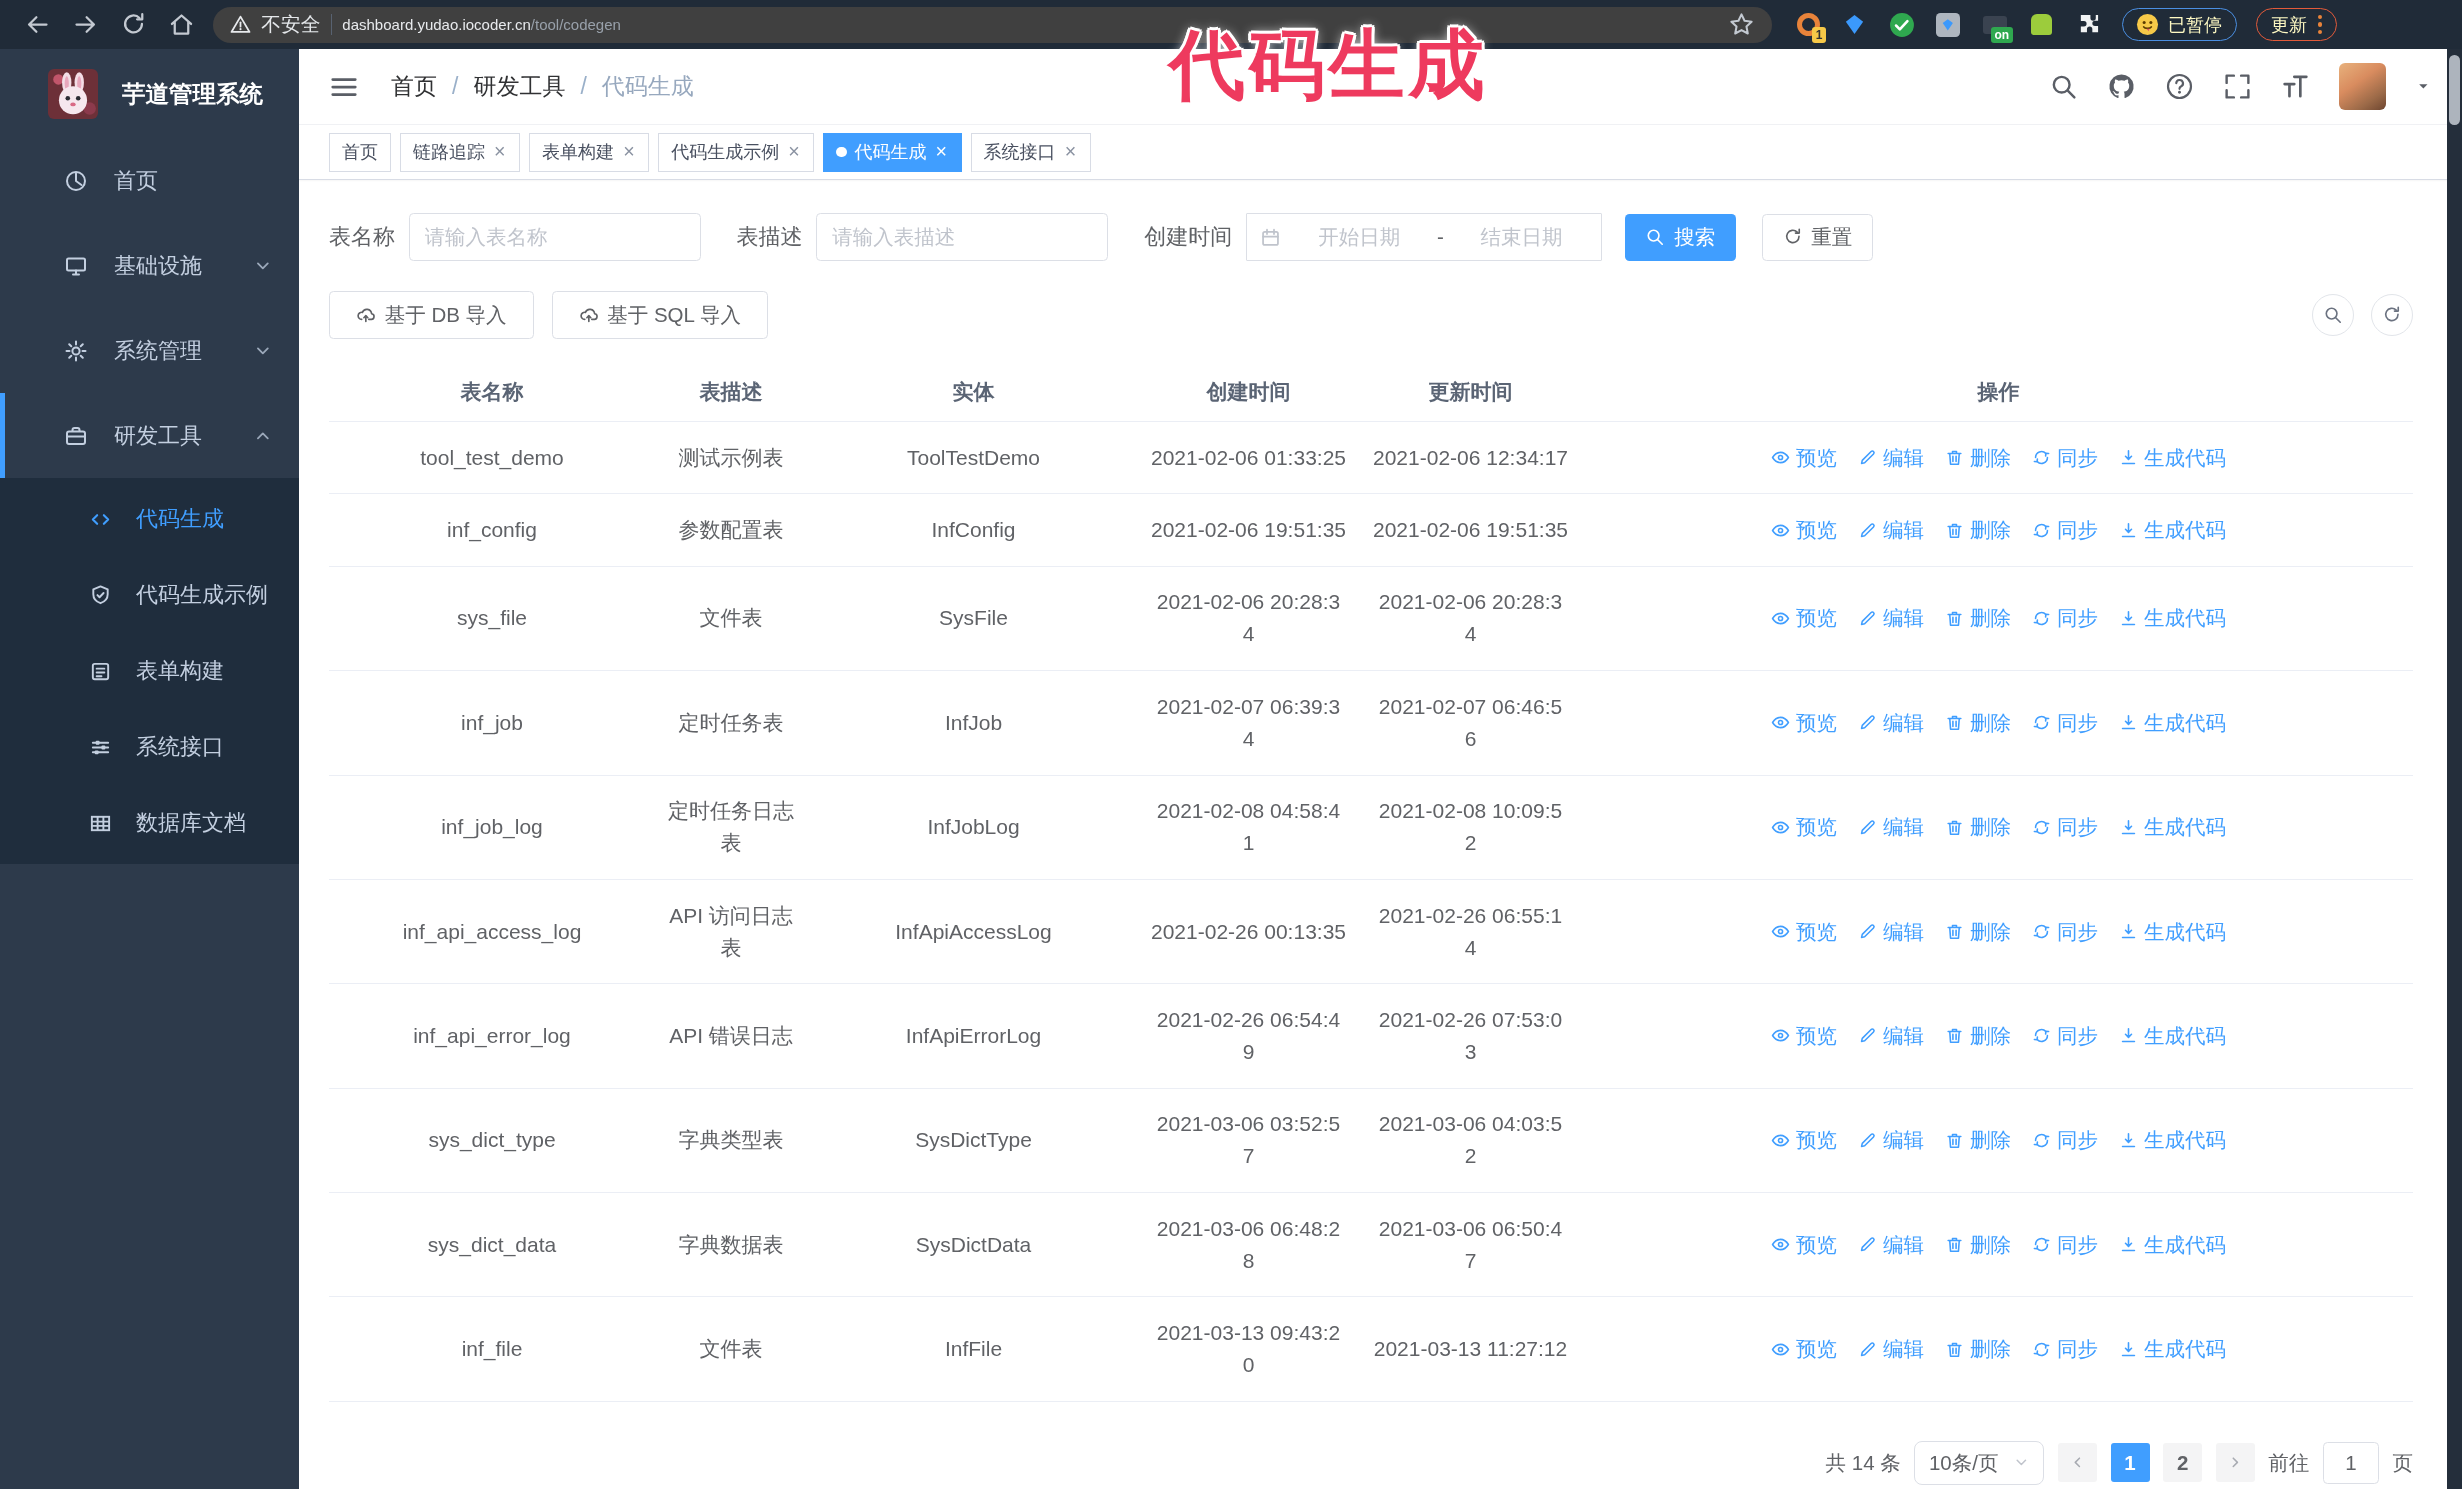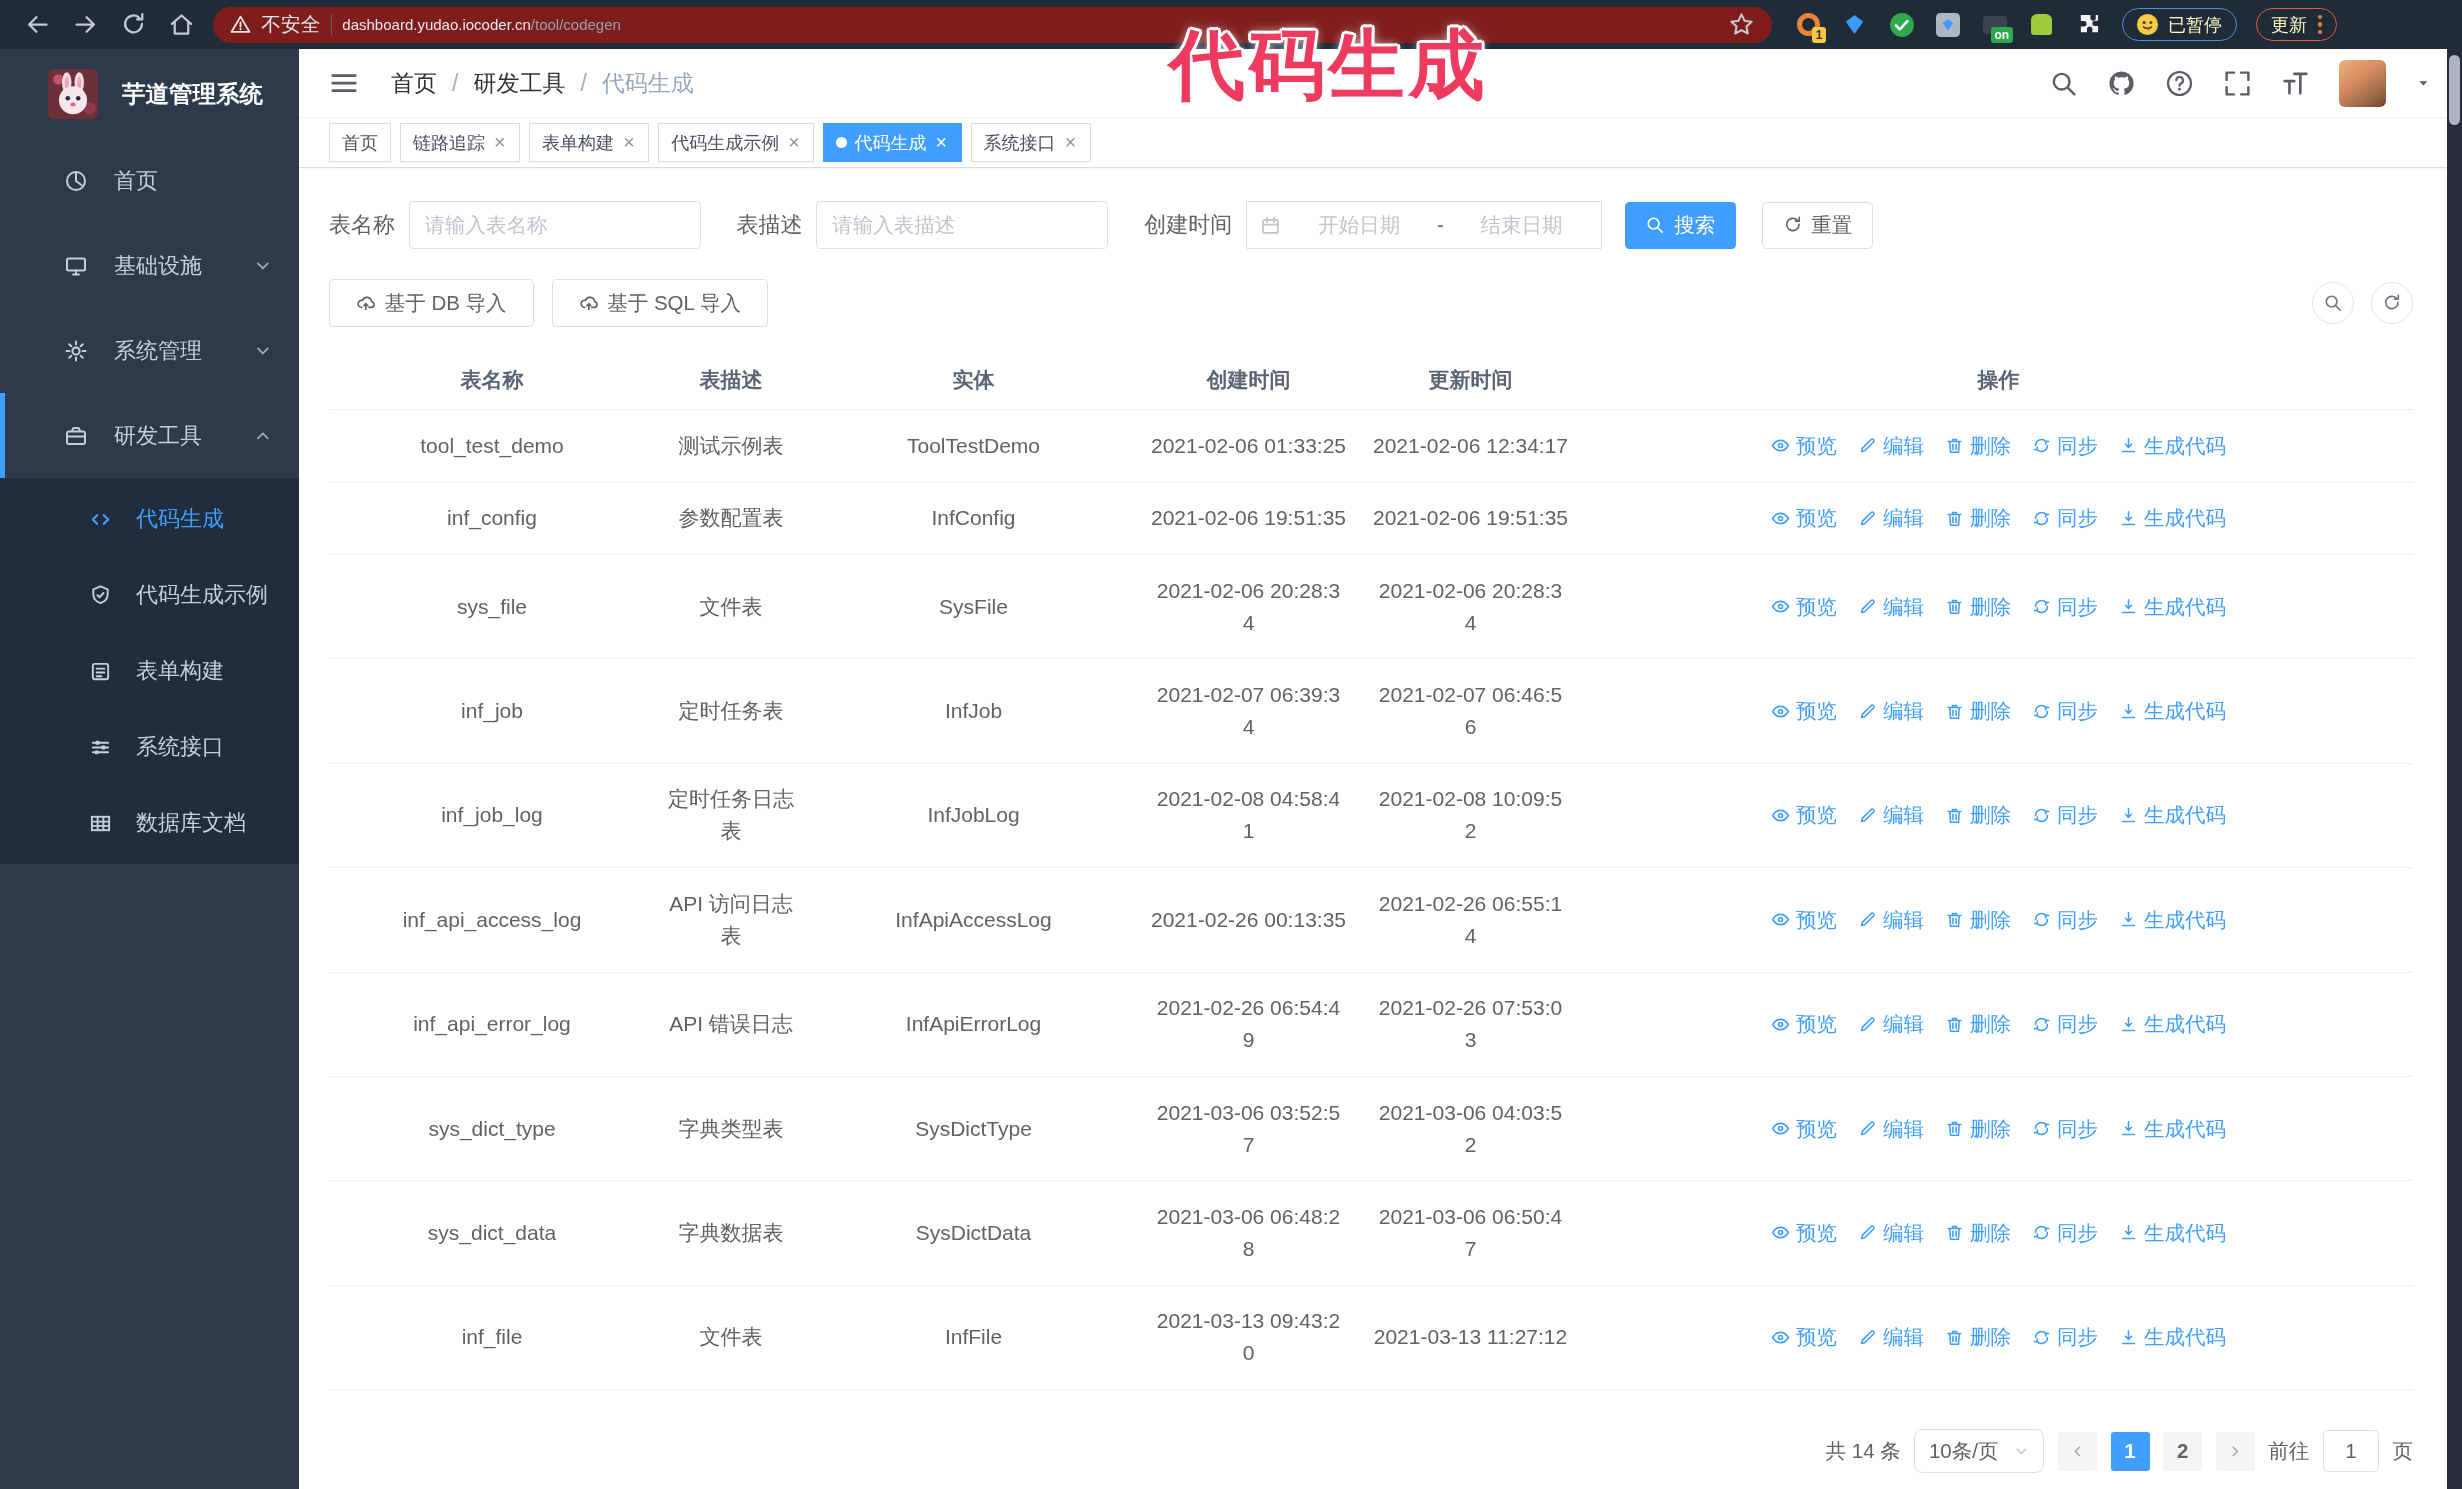--- a/index.html
+++ b/index.html
@@ -11,21 +11,21 @@
   body{width:2462px;height:1490px;overflow:hidden;position:relative;background:#fff;
        font-family:"Liberation Sans","DejaVu Sans",sans-serif;color:#606266}
   svg{display:block}
   .ic{width:19.7px;height:19.7px}
 
   
   .chrome{height:49px;background:var(--chrome-bg);display:flex;align-items:center;padding:0 12px;gap:6px}
   .nav-btns{display:flex;align-items:center;gap:21px;padding:0 12px}
   .cicon{color:#c3c9d1;width:27px;height:27px}
   .cicon svg{width:27px;height:27px}
-  .omnibox{flex:1;height:36px;max-width:1559px;background:#7f1d1d;border-radius:19.7px;
+  .omnibox{flex:1;height:36px;max-width:1559px;background:#404040;border-radius:19.7px;
            display:flex;align-items:center;padding:0 16.7px;gap:10.6px;color:#e8eaed}
   .warn-ic{color:#e8eaed;width:21px;height:21px}
   .sec-label{font-size:19.7px;color:#e4e7ea;white-space:nowrap}
   .om-div{width:0.8px;height:21px;background:#586271}
   .url{font-size:15px;white-space:nowrap}
   .url .path{color:#98a0aa}
   .om-star{margin-left:auto;color:#c3c9d1}
   .ext-row{display:flex;align-items:center;gap:19.7px;margin:0 7.6px 0 16.7px}
   .ext{width:27px;height:27px;display:flex;align-items:center;justify-content:center;position:relative}
   .ext .badge{position:absolute;right:-4.5px;bottom:-4.5px;background:#f7c948;color:#333;font-size:12px;
@@ -89,21 +89,21 @@
   .tagsbar{height:55px;display:flex;align-items:center;gap:9px;padding:0 30px;background:#fff;
            border-bottom:0.8px solid #d8dce5;box-shadow:0 0.8px 2.3px rgba(0,21,41,.06)}
   .tag{height:39px;display:inline-flex;align-items:center;gap:7.6px;padding:0 12px;background:#fff;
        border:0.8px solid #d8dce5;font-size:18px;color:#495060;cursor:pointer;white-space:nowrap}
   .tag .x{font-size:19.7px;line-height:1;color:#8a92a1;padding:0 1.5px}
   .tag.active{background:var(--accent);border-color:var(--accent);color:#fff}
   .tag.active .dot{width:10.6px;height:10.6px;border-radius:50%;background:#fff}
   .tag.active .x{color:#fff}
 
   
-  .content{flex:1;padding:33px 49px 16px 30px}
+  .content{flex:1;padding:33px 49px 4px 30px}
   .filters{display:flex;align-items:center;font-size:22px;color:#606266}
   .f-label{margin-right:13.6px;white-space:nowrap}
   .inp{width:292px;height:48px;border:0.8px solid var(--border);border-radius:4.5px;padding:0 15px;
        font-size:20.5px;color:#606266;outline:none;font-family:inherit}
   .inp::placeholder{color:#c0c4cc}
   .gap{width:36px;flex:none}
   .daterange{width:356px;height:48px;border:0.8px solid var(--border);border-radius:1px;display:flex;
              align-items:center;padding:0 13.6px;gap:12px;color:#c0c4cc;font-size:20.5px}
   .daterange .cal{color:#c0c4cc;width:21px;height:21px}
   .daterange .cal svg{width:21px;height:21px}

